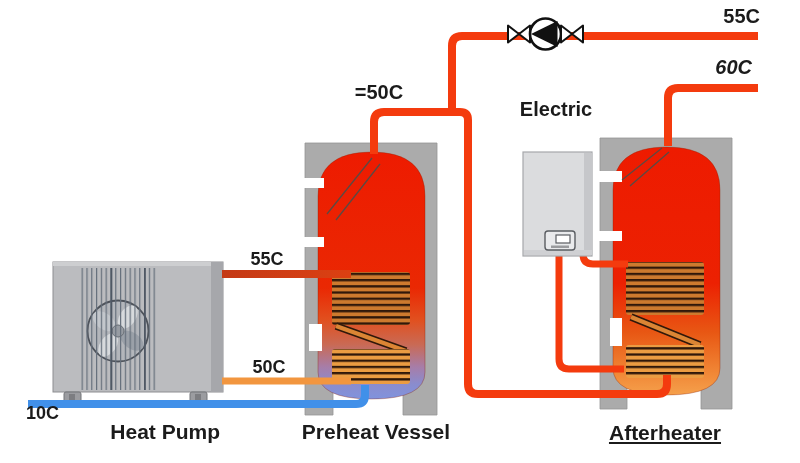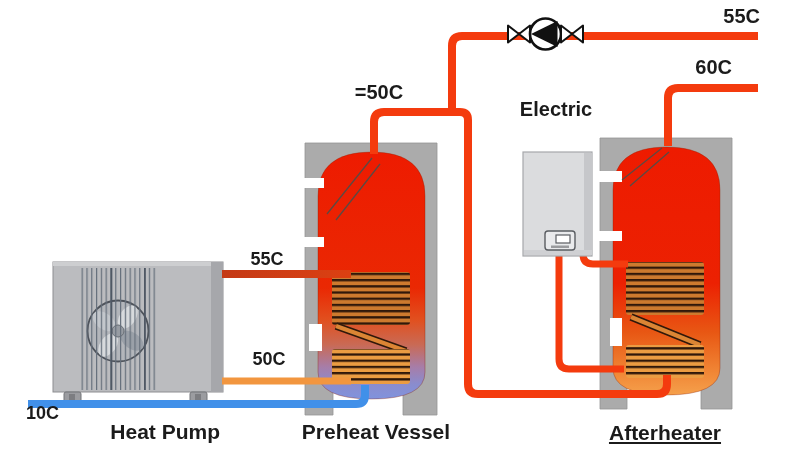--- a/index.html
+++ b/index.html
@@ -159,27 +159,27 @@
       </g>
       <g fill="#ffffff" stroke="#111111" stroke-width="2" stroke-linejoin="round">
         <path d="M561 25.5 L561 42.5 L572 34 Z"></path>
         <path d="M583 25.5 L583 42.5 L572 34 Z"></path>
       </g>
     </g>
   </svg>
 
   <div class="lbl t-big al-r" style="left:712px;top:6px;width:48px;">55C</div>
 
-  <div class="lbl t-big al-r" style="left:684px;top:57px;width:48px;">60C</div>
+  <div class="lbl t-big al-r" style="left:704px;top:57px;width:48px;font-style:italic;">60C</div>
 
   <div class="lbl t-big al-c" style="left:348px;top:82px;width:62px;">=50C</div>
 
   <div class="lbl t-mid al-c" style="left:244px;top:250px;width:46px;">55C</div>
 
-  <div class="lbl t-mid al-c" style="left:246px;top:350px;width:46px;">50C</div>
+  <div class="lbl t-mid al-c" style="left:246px;top:358px;width:46px;">50C</div>
 
   <div class="lbl t-mid" style="left:26px;top:404px;">10C</div>
 
   <div class="lbl t-name al-c" style="left:50px;top:421px;width:170px;text-align:right;">Heat Pump</div>
 
   <div class="lbl t-name al-c" style="left:291px;top:421px;width:170px;">Preheat Vessel</div>
 
   <div class="lbl boiler-lbl" style="left:496px;top:97px;width:120px;">
     <div>Electric</div>
   </div>

